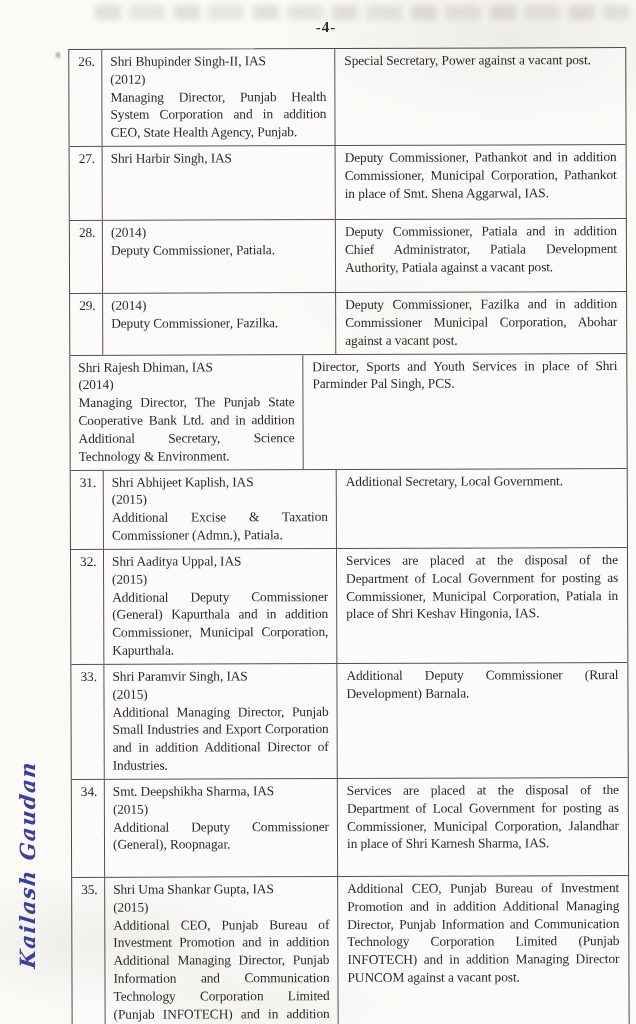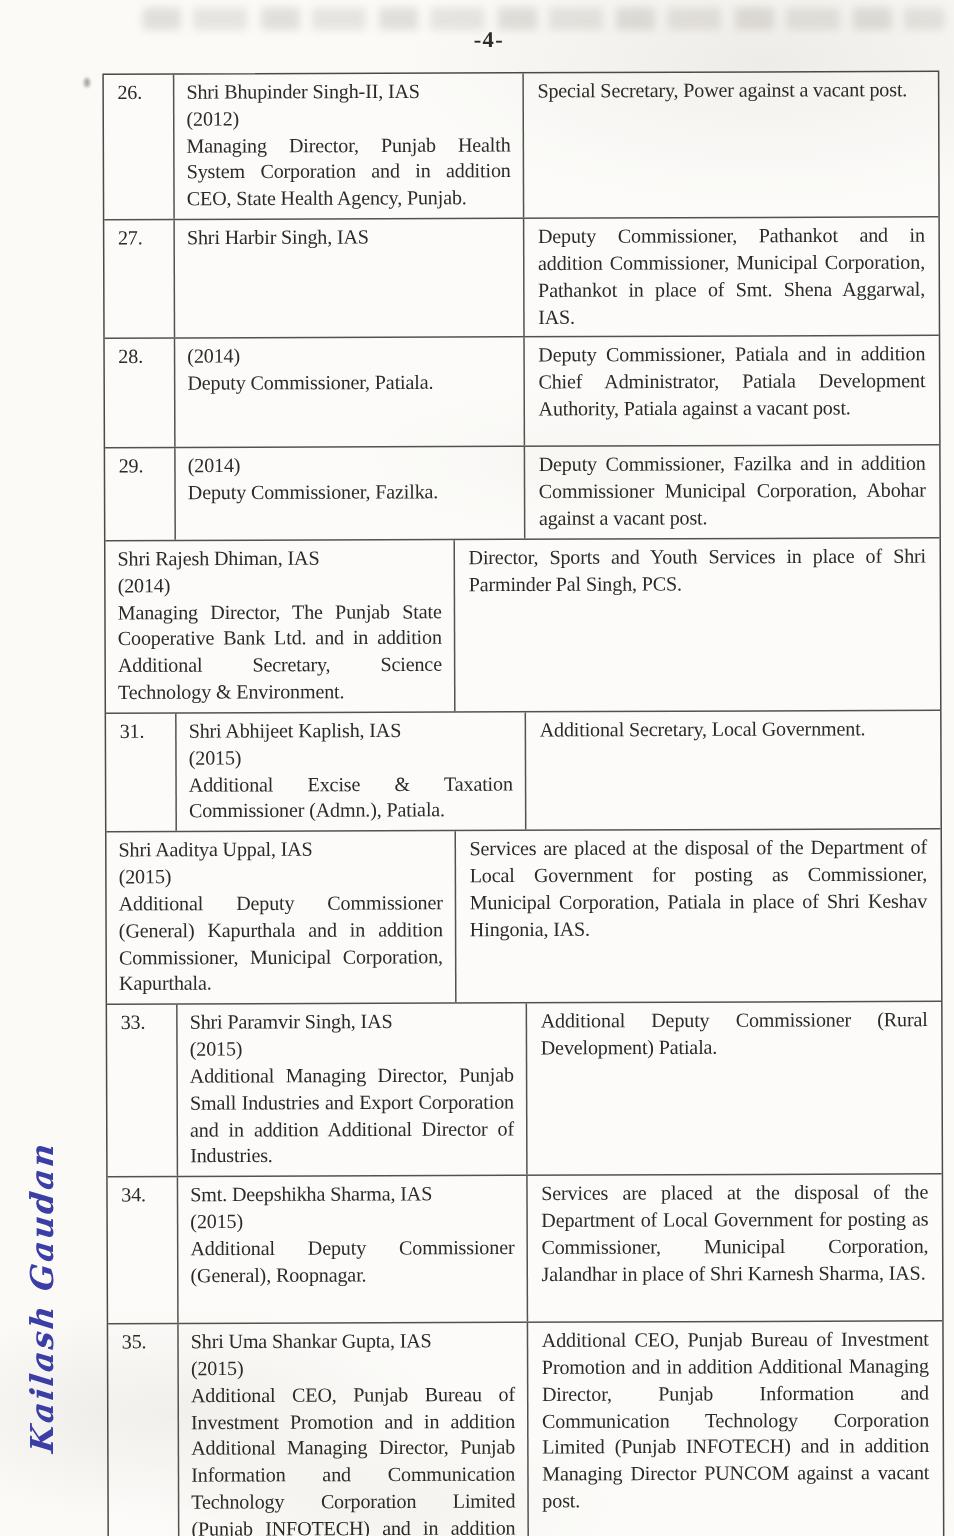--- a/index.html
+++ b/index.html
@@ -29,21 +29,21 @@
     font-size:15px;font-weight:bold;letter-spacing:1px;color:#2f2c28;
   }
   .doc-table{
     position:absolute;left:70px;top:48px;width:556px;
     border:1.4px solid #4c4a47;transform:rotate(-0.2deg);
     background:rgba(255,255,255,.25);
   }
   .tr{display:flex;border-bottom:1px solid #55524e;}
   .tr:last-child{border-bottom:none;}
   .td{font-size:13.4px;line-height:1.33;letter-spacing:-0.1px;box-sizing:border-box;}
-  .td.sr{width:47px;padding:3px 2px 2px 9px;border-right:1px solid #55524e;}
+  .td.sr{width:33px;padding:3px 2px 2px 9px;border-right:1px solid #55524e;}
   .td.name{width:233px;padding:3px 8px 4px 8px;border-right:1px solid #55524e;}
   .td.post{flex:1;padding:3px 9px 4px 9px;}
   .just{text-align:justify;}
   .signature{
     position:absolute;left:-78px;top:848px;width:220px;height:34px;
     transform:rotate(-90deg) skewX(-6deg);text-align:center;
     font-family:"DejaVu Serif",cursive;font-style:italic;font-weight:bold;
     font-size:21px;color:#2b2f9f;letter-spacing:1.5px;opacity:.92;
   }
 </style>
@@ -106,36 +106,37 @@
     <div class="td sr">31.</div>
     <div class="td name">
       <div>Shri Abhijeet Kaplish, IAS</div>
       <div>(2015)</div>
       <div class="just">Additional Excise &amp; Taxation Commissioner (Admn.), Patiala.</div>
     </div>
     <div class="td post just">Additional Secretary, Local Government.</div>
   </div>
 
   <div class="tr" style="min-height:102px;">
+    <div class="td sr">32.</div>
     <div class="td name">
       <div>Shri Aaditya Uppal, IAS</div>
       <div>(2015)</div>
       <div class="just">Additional Deputy Commissioner (General) Kapurthala and in addition Commissioner, Municipal Corporation, Kapurthala.</div>
     </div>
     <div class="td post just">Services are placed at the disposal of the Department of Local Government for posting as Commissioner, Municipal Corporation, Patiala in place of Shri Keshav Hingonia, IAS.</div>
   </div>
 
   <div class="tr" style="min-height:104px;">
     <div class="td sr">33.</div>
     <div class="td name">
       <div>Shri Paramvir Singh, IAS</div>
       <div>(2015)</div>
       <div class="just">Additional Managing Director, Punjab Small Industries and Export Corporation and in addition Additional Director of Industries.</div>
     </div>
-    <div class="td post just">Additional Deputy Commissioner (Rural Development) Patiala.</div>
+    <div class="td post just">Additional Deputy Commissioner (Rural Development) Barnala.</div>
   </div>
 
   <div class="tr" style="min-height:97px;">
     <div class="td sr">34.</div>
     <div class="td name">
       <div>Smt. Deepshikha Sharma, IAS</div>
       <div>(2015)</div>
       <div class="just">Additional Deputy Commissioner (General), Roopnagar.</div>
     </div>
     <div class="td post just">Services are placed at the disposal of the Department of Local Government for posting as Commissioner, Municipal Corporation, Jalandhar in place of Shri Karnesh Sharma, IAS.</div>

